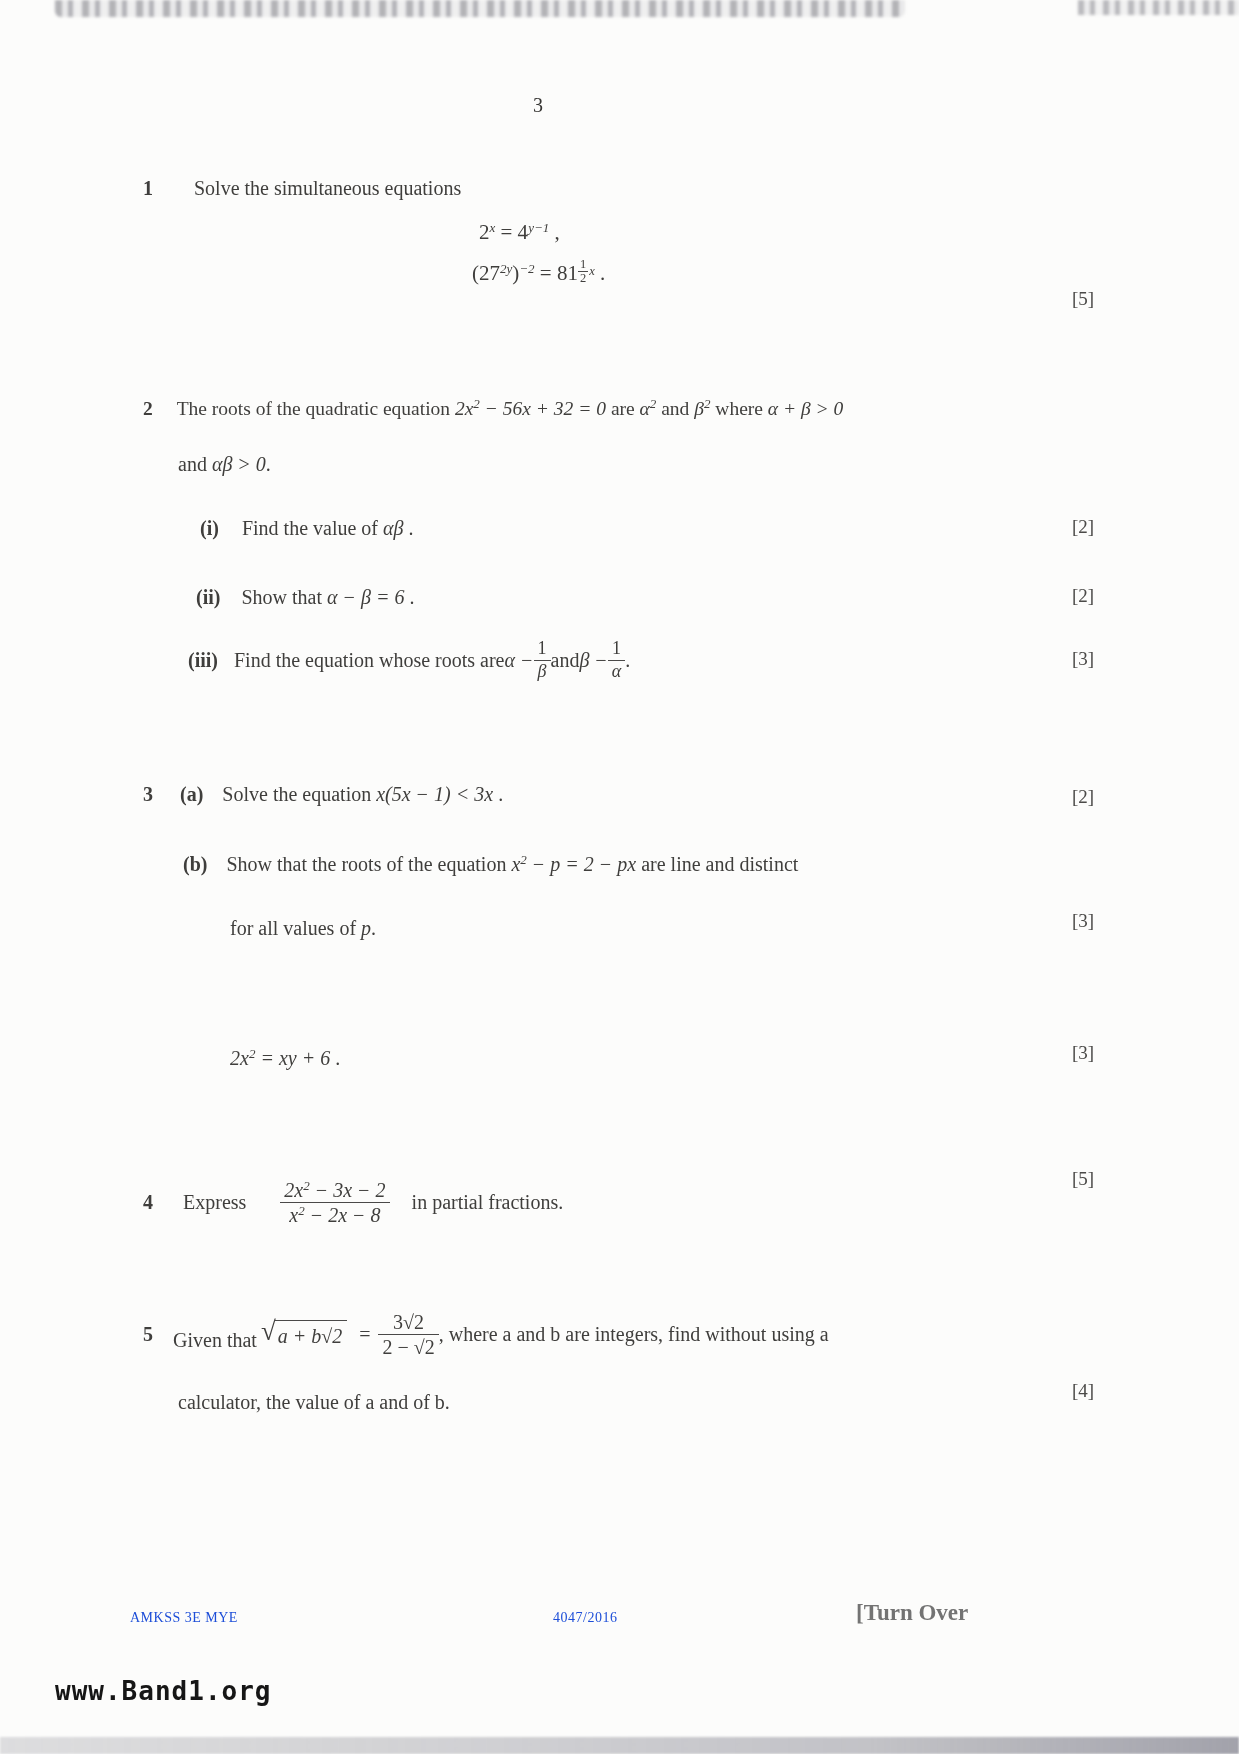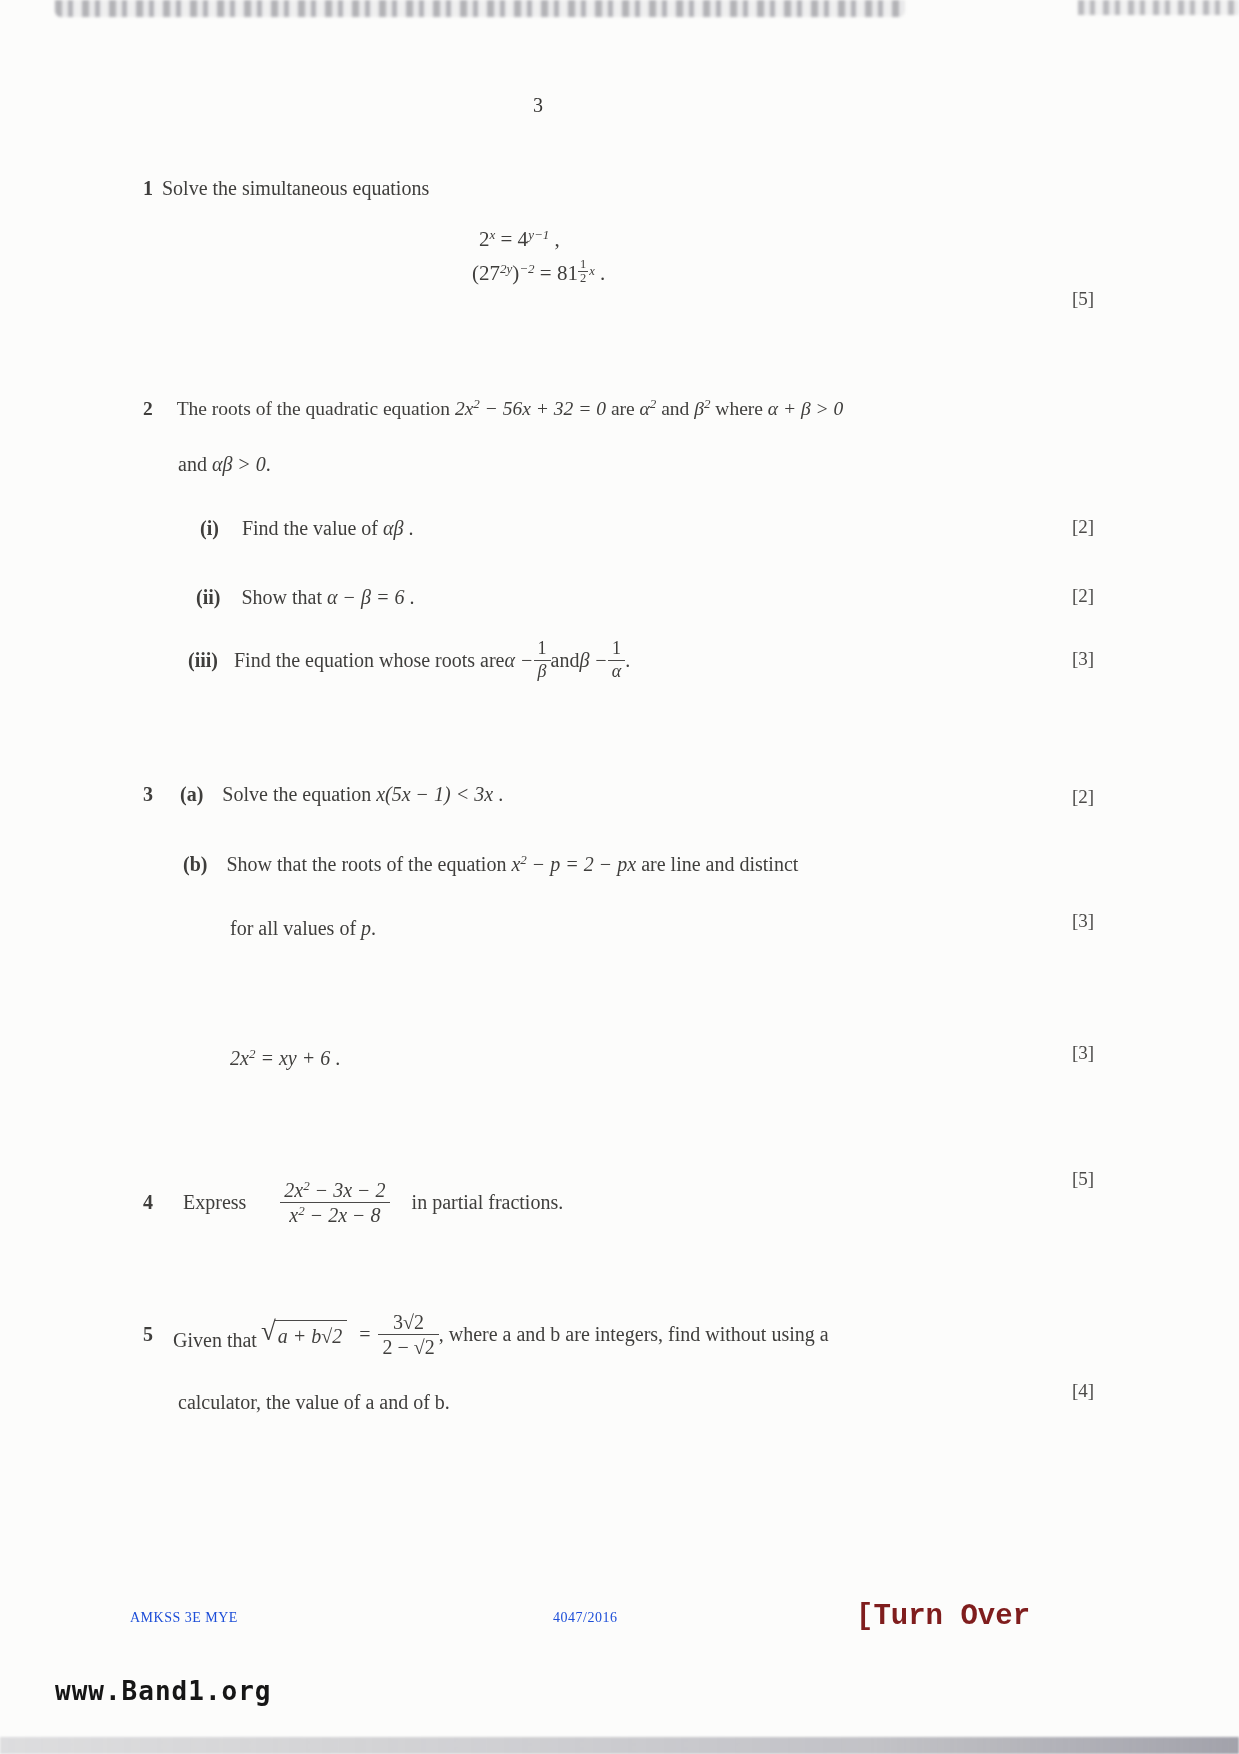--- a/index.html
+++ b/index.html
@@ -59,41 +59,41 @@
       rgba(105,105,114,0.45) 12px 17px, rgba(185,185,192,0.16) 17px 25px);
   }
   .band-bottom{
     left:0;top:1737px;width:1239px;height:17px;filter:blur(1px);
     background:linear-gradient(90deg,
       rgba(150,150,158,0.30) 0%, rgba(148,148,156,0.42) 40%,
       rgba(138,138,148,0.50) 70%, rgba(128,128,140,0.72) 100%);
   }
 
   .footer-sm{font-size:14px;color:#1d4ed8;letter-spacing:0.5px;}
-  .turnover{font-size:29px;font-weight:bold;font-family:Liberation Mono, monospace;color:#7f1d1d;}
+  .turnover{font-size:23px;font-weight:bold;font-family:Liberation Serif, serif;color:#737373;}
   .watermark{font-size:26px;font-weight:bold;font-family:"DejaVu Sans Mono", monospace;color:#161616;letter-spacing:1px;}
 </style>
 </head>
 <body>
 
 <div class="page">
 
   <div class="scan-band band-top-a"></div>
   <div class="scan-band band-top-b"></div>
 
   <div class="content">
 
     <div class="abs pageno" style="left:533px;top:94px;">3</div>
 
     <div class="abs line20" style="left:143px;top:176px;">
       <span class="qnum">1</span>
-      <span class="qtext" style="margin-left:4px;">Solve the simultaneous equations</span>
-    </div>
-
-    <div class="abs eq" style="left:479px;top:227px;">
+      <span class="qtext" style="margin-left:36px;">Solve the simultaneous equations</span>
+    </div>
+
+    <div class="abs eq" style="left:479px;top:220px;">
       <span>2</span><sup class="s">x</sup><span> = 4</span><sup class="s">y−1</sup><span> ,</span>
     </div>
 
     <div class="abs eq" style="left:472px;top:258px;">
       <span>(27</span><sup class="s">2y</sup><span>)</span><sup class="s">−2</sup><span> = 81</span><span class="supfrac">
           <span class="sf">
             <span class="sfn">1</span>
             <span class="sfd">2</span>
           </span>
           <span class="sfx">x</span>

